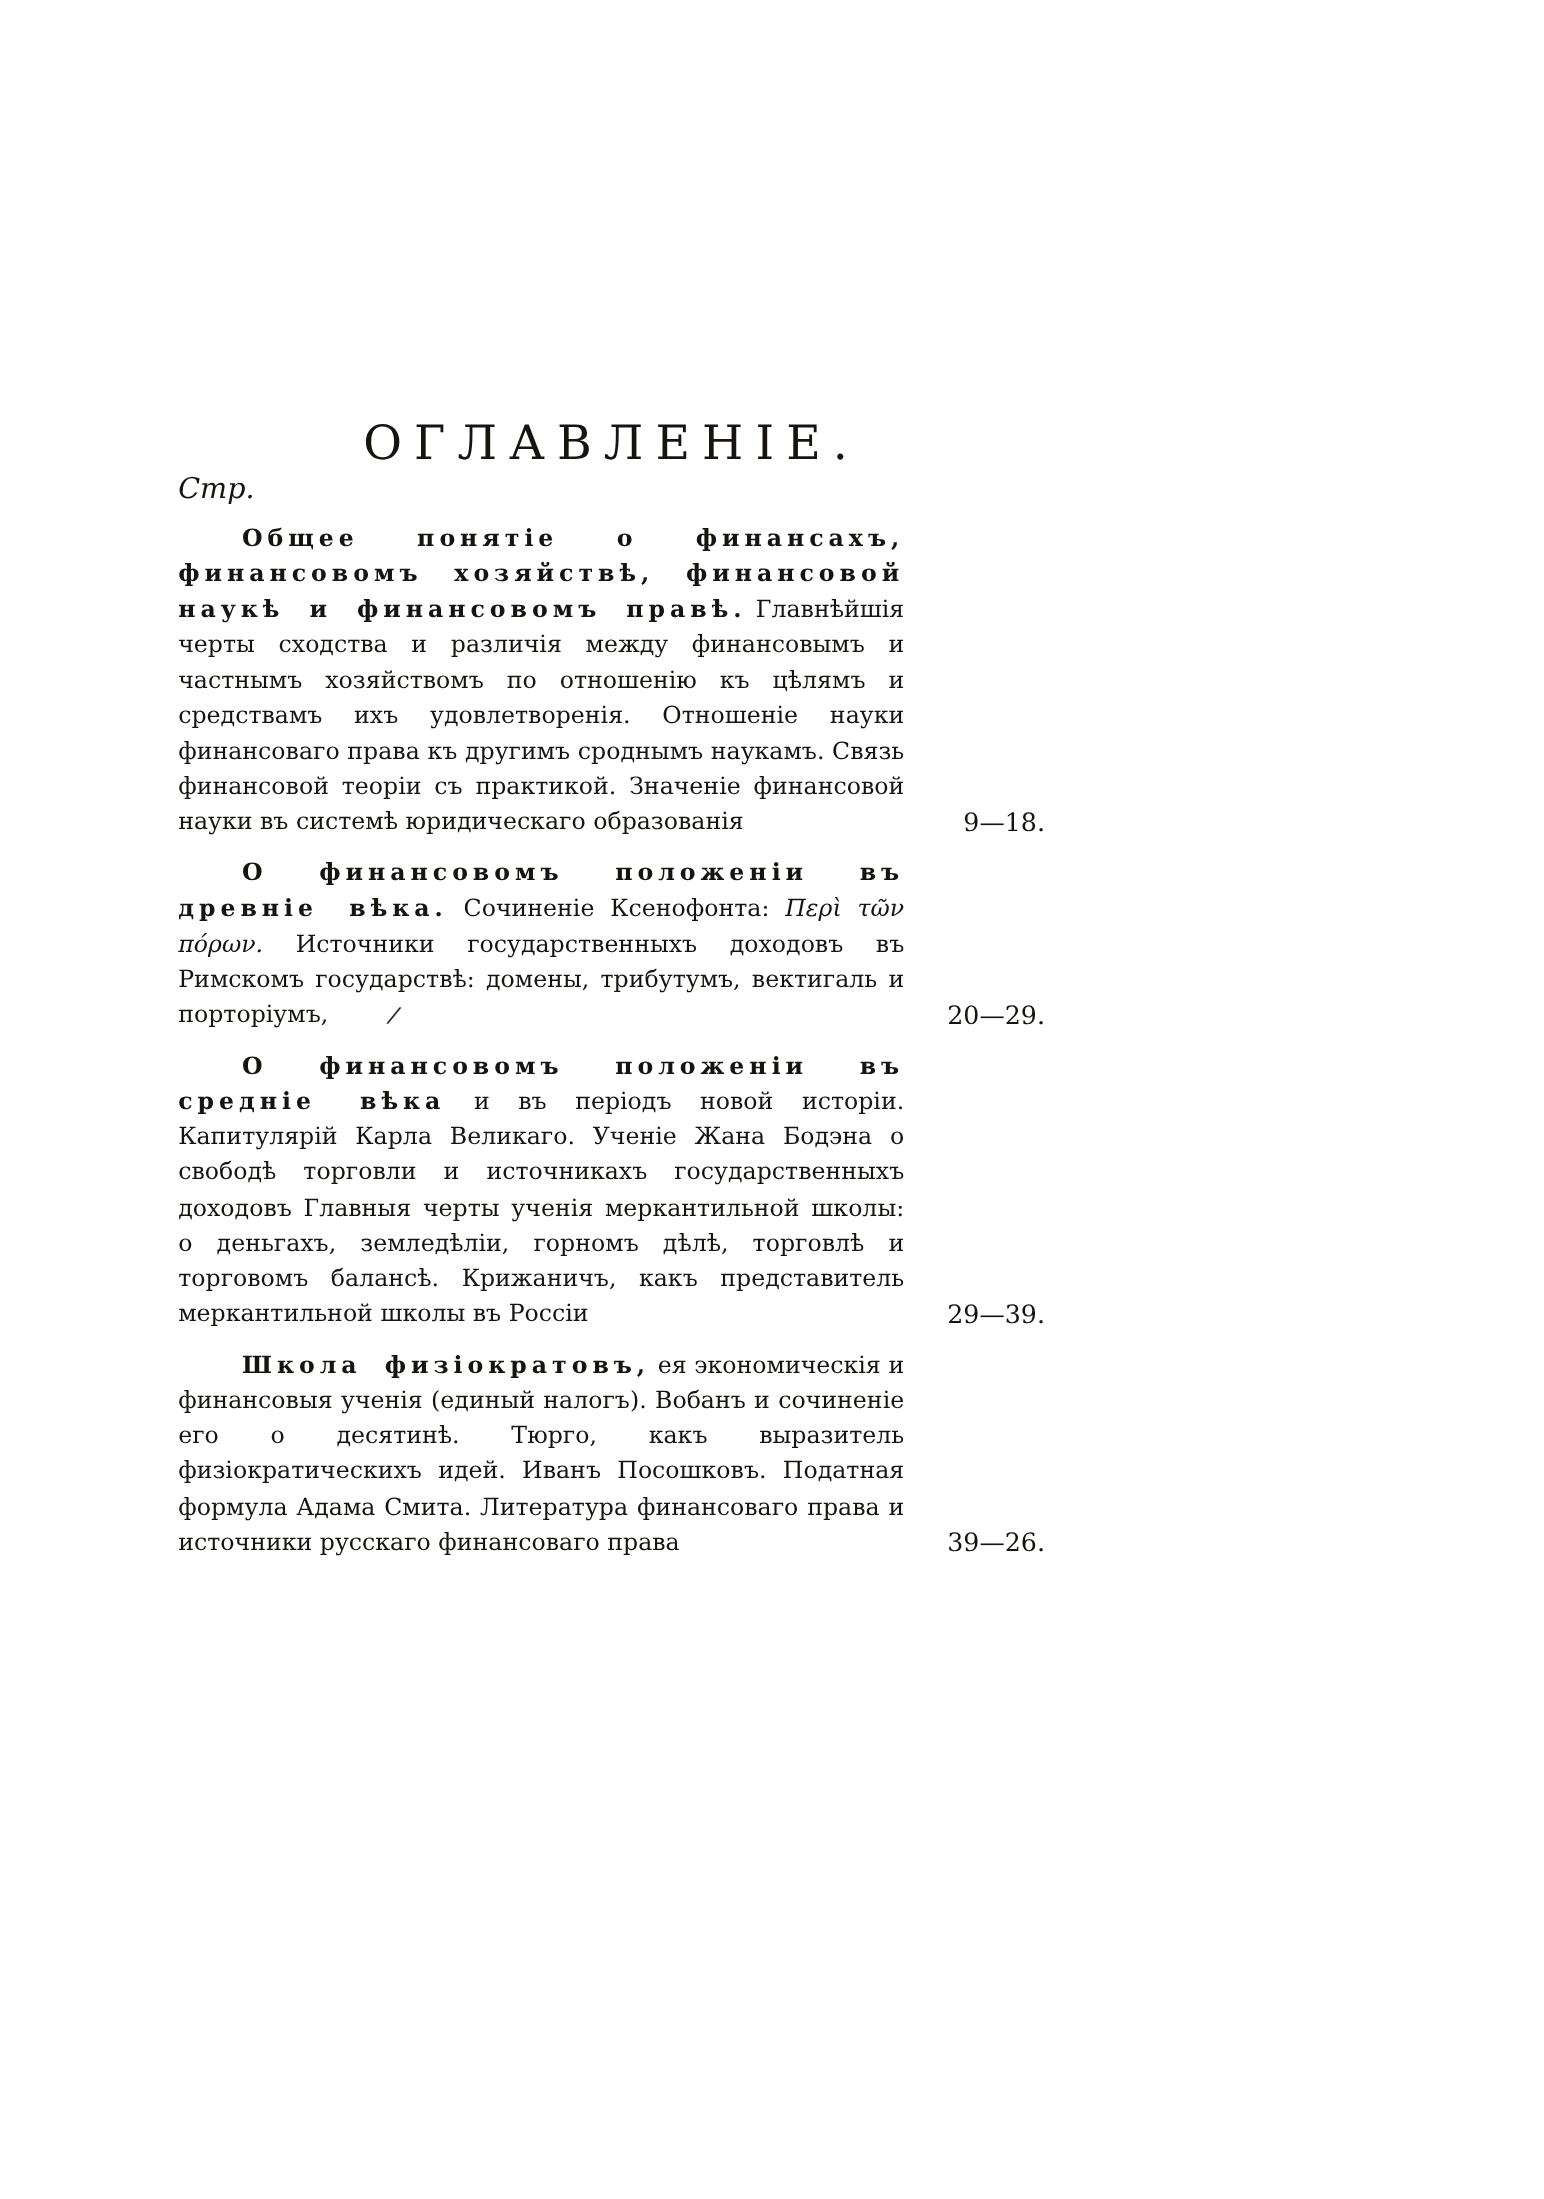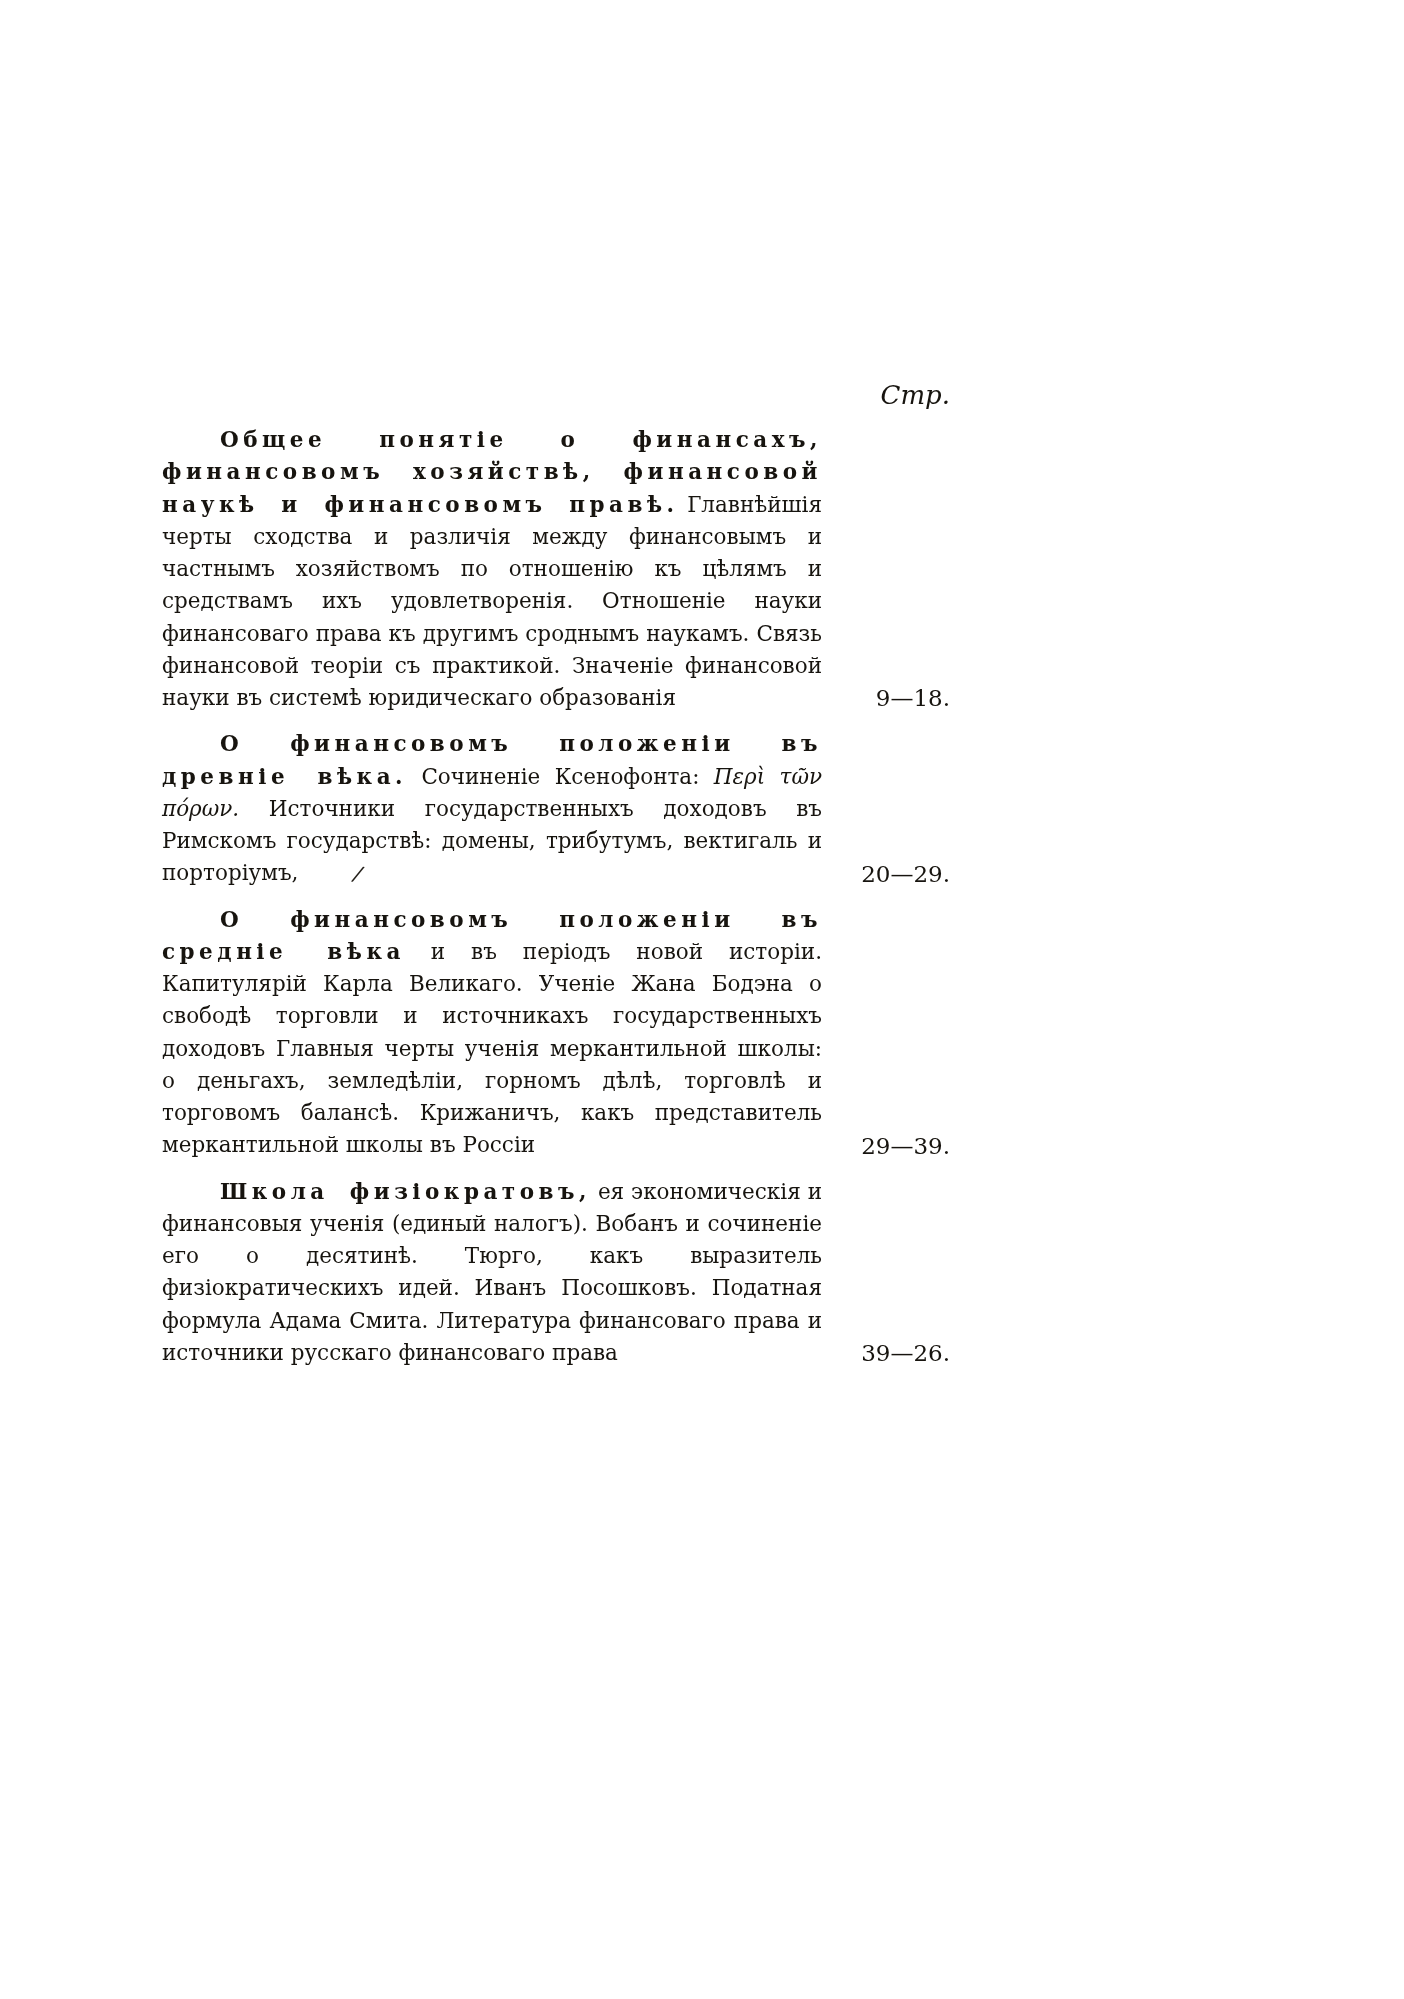--- a/index.html
+++ b/index.html
@@ -33,21 +33,21 @@
   .section-title {
     text-align: center;
     font-size: 31px;
     font-weight: bold;
     letter-spacing: 9px;
     margin-top: 34px;
     color: #1b1712;
     text-shadow: 0.6px 0 0 #1b1712;
   }
   .page-col-label {
-    text-align: right;
+    text-align: left;
     font-style: italic;
     font-size: 26px;
     margin-top: 2px;
     margin-bottom: 14px;
     color: #17140f;
   }
   .entry {
     position: relative;
     margin-bottom: 14px;
   }
@@ -93,20 +93,21 @@
     font-weight: bold;
     color: #221e18;
   }
 </style>
 </head>
 <body>
 
 <div class="page">
   <div class="content">
 
+    <div class="doc-title">ОГЛАВЛЕНІЕ.</div>
 
 
     <div class="page-col-label">Стр.</div>
 
     <div class="entry">
       <p class="entry-text"><span class="lead">Общее понятіе о финансахъ, финансовомъ хозяйствѣ, финансовой наукѣ и финансовомъ правѣ.</span>
         <span>Главнѣйшія черты сходства и различія между финансовымъ и частнымъ хозяйствомъ по отношенію къ цѣлямъ и средствамъ ихъ удовлетворенія. Отношеніе науки финансоваго права къ другимъ сроднымъ наукамъ. Связь финансовой теоріи съ практикой. Значеніе финансовой науки въ системѣ юридическаго образованія</span></p>
       <span class="pages">9—18.</span>
     </div>
 

